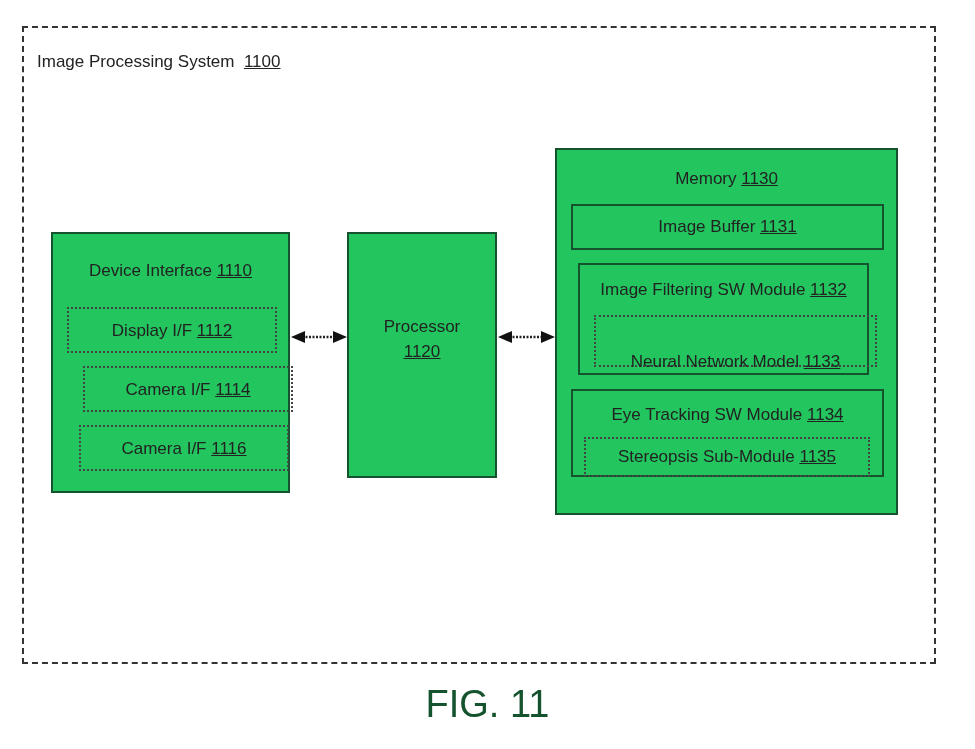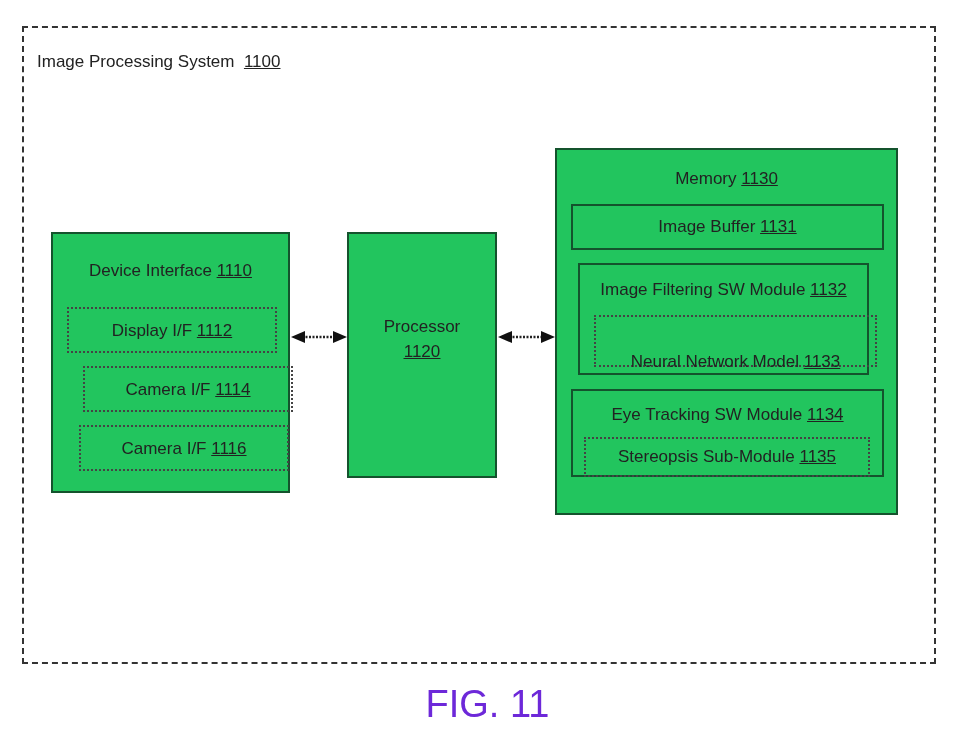--- a/index.html
+++ b/index.html
@@ -5,21 +5,21 @@
   html, body { margin:0; padding:0; background:#ffffff; }
   body { width:975px; height:749px; position:relative; overflow:hidden;
          font-family:"Liberation Sans", sans-serif; color:#222; }
   .abs { position:absolute; box-sizing:border-box; }
   .solid { border:2px solid #14532d; background:#22c55e; }
   .dotted { border:2px dotted #444; }
   .outer { left:22px; top:26px; width:914px; height:638px; border:2px dashed #333; }
   .lbl { position:absolute; white-space:nowrap; font-size:17px; }
   .center { left:0; right:0; text-align:center; }
   .num { text-decoration:underline; }
-  .fig { left:0; width:975px; top:683px; text-align:center; font-size:38px; color:#6d28d9; }
+  .fig { left:0; width:975px; top:683px; text-align:center; font-size:38px; color:#14532d; }
   svg.arrows { position:absolute; left:0; top:0; }
 </style>
 </head>
 <body>
 
 <div class="abs outer">
   <div class="lbl" style="left:13px; top:24px;">
     <span>Image Processing System</span>&nbsp;&nbsp;<span class="num">1100</span>
   </div>
 </div>

